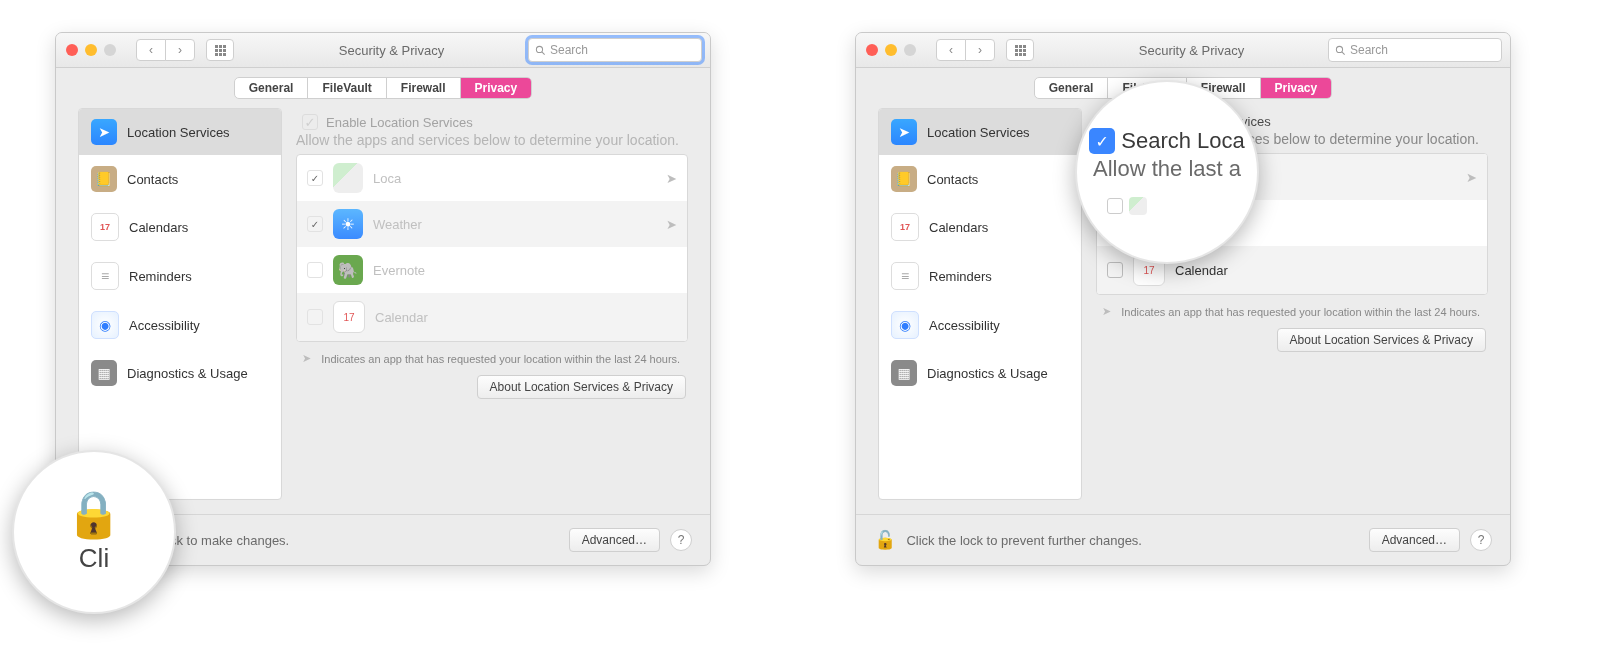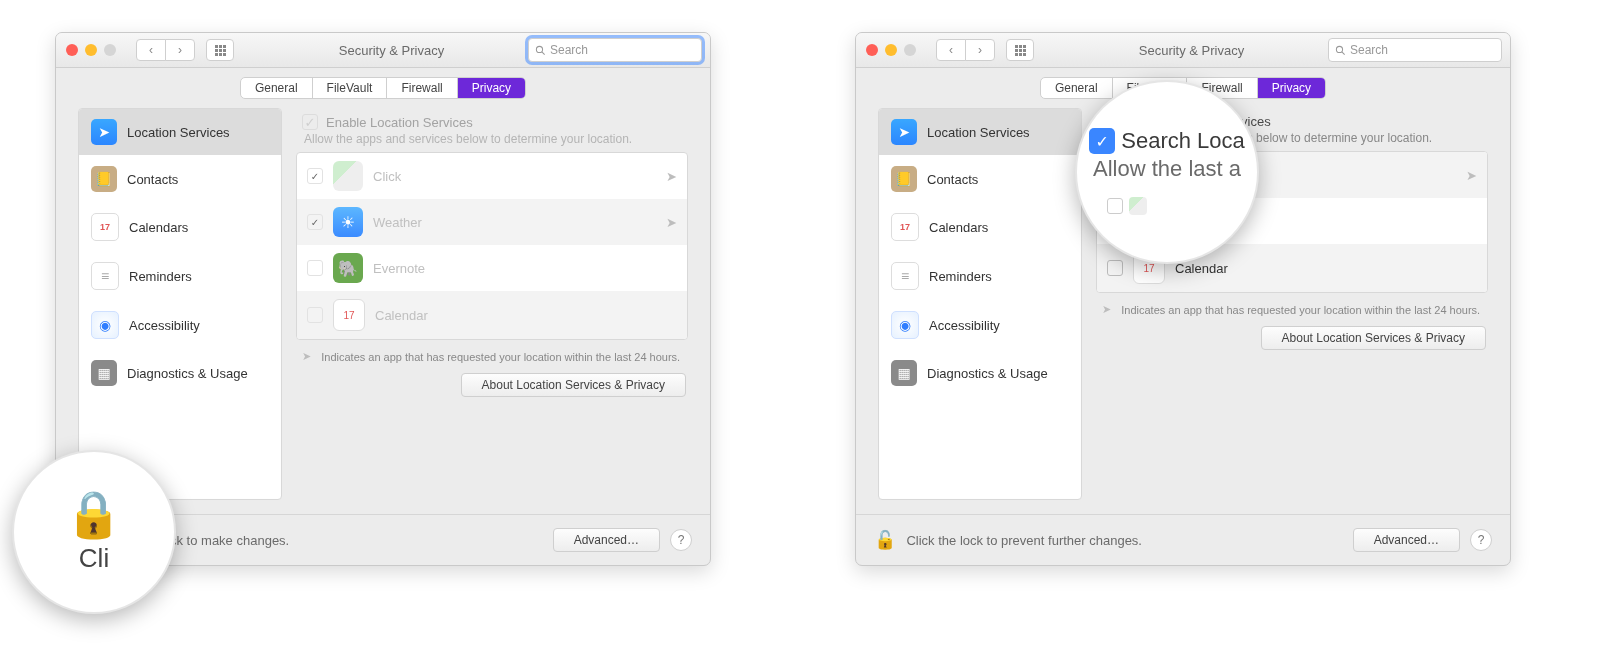--- a/index.html
+++ b/index.html
@@ -18,57 +18,57 @@
   .nbtn:first-child{border-radius:4px 0 0 4px;}
   .nbtn:last-child{border-radius:0 4px 4px 0;margin-left:-1px;}
   .gridbtn{position:absolute;left:150px;width:26px;height:20px;border:1px solid #cfcfcf;border-radius:4px;background:#fff;display:flex;align-items:center;justify-content:center;}
   .grid9{display:grid;grid-template-columns:repeat(3,3px);grid-template-rows:repeat(3,3px);gap:1px;}
   .grid9 i{background:#888;}
   .wtitle{position:absolute;left:17px;right:0;text-align:center;color:#6a6a6a;font-size:13px;}
   .search{position:absolute;right:8px;height:22px;width:160px;border:1px solid #cfcfcf;border-radius:4px;background:#fff;display:flex;align-items:center;padding:0 6px;color:#999;font-size:12px;gap:4px;}
   .search.focus{box-shadow:0 0 0 3px rgba(70,140,255,.55);}
   .search svg{width:11px;height:11px;fill:#999;}
   .tabs{height:40px;display:flex;align-items:center;justify-content:center;}
-  .seg{display:flex;border:1px solid #cfcfcf;border-radius:5px;overflow:hidden;background:#fff;}
+  .seg{display:flex;border:1px solid #cfcfcf;border-radius:5px;overflow:hidden;background:#fff;font-weight:bold;}
   .seg .sb{padding:3px 14px;font-size:12px;color:#444;border-right:1px solid #cfcfcf;}
   .seg .sb:last-child{border-right:none;}
-  .seg .sb.act{background:#6d28d9;color:#fff;}
+  .seg .sb.act{background:#ec4899;color:#fff;}
   .body{flex:1;padding:0 22px 14px 22px;display:flex;gap:14px;}
   .sidebar{width:202px;background:#fff;border:1px solid #d8d8d8;border-radius:4px;overflow:hidden;box-shadow:inset 0 0 1px rgba(0,0,0,.05);}
   .sitem{display:flex;align-items:center;gap:10px;padding:10px 12px;color:#333;}
   .sitem+.sitem{border-top:1px solid transparent;}
   .sitem.sel{background:#dcdcdc;}
   .sicon{width:26px;height:26px;border-radius:5px;display:flex;align-items:center;justify-content:center;font-size:14px;color:#fff;}
   .i-loc{background:linear-gradient(#39a7ff,#2b86ff);}
   .i-contacts{background:#c8ad85;}
   .i-cal{background:#fff;border:1px solid #ddd;color:#e15656;font-size:9px;font-weight:bold;line-height:9px;flex-direction:column;}
   .i-rem{background:#fff;border:1px solid #ddd;color:#aaa;}
   .i-acc{background:radial-gradient(#fff,#e6f1ff);border:1px solid #cfe0ff;color:#2f7dff;}
   .i-diag{background:#8a8a8a;}
   .rcol{flex:1;display:flex;flex-direction:column;}
   .enable-row{display:flex;align-items:center;gap:8px;color:#4a4a4a;margin:6px 0 2px 6px;}
   .enable-row.dim{color:#a3a3a3;}
-  .aps-text{font-size:12px;color:#888;margin:0 0 6px 8px;}
+  .aps-text{font-size:14px;color:#888;margin:0 0 6px 0;}
   .aps-text.dim{color:#b5b5b5;}
   .applist{background:#fff;border:1px solid #d8d8d8;border-radius:4px;overflow:hidden;}
   .arow{display:flex;align-items:center;gap:10px;padding:8px 10px;}
   .arow.alt{background:#f3f3f3;}
   .arow .cb{width:14px;height:14px;border:1px solid #bcbcbc;border-radius:3px;display:flex;align-items:center;justify-content:center;font-size:10px;color:#888;}
   .arow .cb.on{color:#666;}
   .arow .cb.blue{background:#3a86ff;border-color:#3a86ff;color:#fff;}
   .arow.dim .cb{border-color:#e2e2e2;}
   .arow.dim{color:#c0c0c0;}
   .appicon{width:30px;height:30px;border-radius:6px;display:flex;align-items:center;justify-content:center;font-size:16px;}
   .ai-maps{background:linear-gradient(135deg,#cfeecf 40%,#eee 40%);}
   .ai-weather{background:linear-gradient(#5cb7ff,#3b8bff);color:#fff;}
   .ai-ever{background:#6aa84f;color:#fff;}
   .spacer{flex:1;}
   .arrow{color:#bdbdbd;}
   .legend{display:flex;align-items:center;gap:10px;color:#888;font-size:11px;padding:10px 6px;}
-  .aboutbtn, .pillbtn{background:linear-gradient(#fdfdfd,#ededed);border:1px solid #cfcfcf;border-radius:4px;padding:4px 20px;font-size:12px;color:#444;}
+  .aboutbtn, .pillbtn{background:linear-gradient(#fdfdfd,#ededed);border:1px solid #cfcfcf;border-radius:4px;padding:4px 12px;font-size:12px;color:#444;}
   .aboutwrap{display:flex;justify-content:flex-end;padding:0 2px;}
   .footer{height:50px;border-top:1px solid #d6d6d6;display:flex;align-items:center;padding:0 18px;gap:10px;}
   .footer .txt{color:#6b6b6b;}
   .lock{font-size:18px;}
   .footer .sp{flex:1;}
   .help{width:20px;height:20px;border:1px solid #cfcfcf;border-radius:50%;display:flex;align-items:center;justify-content:center;color:#777;font-size:12px;background:#fff;}
 
   
   .mag{position:absolute;border-radius:50%;background:#fff;box-shadow:0 6px 22px rgba(0,0,0,.28);border:2px solid rgba(0,0,0,.1);overflow:hidden;display:flex;flex-direction:column;align-items:center;justify-content:center;}
   .mag1{left:12px;top:450px;width:160px;height:160px;}
@@ -164,21 +164,21 @@
       <div class="enable-row dim">
         <span class="cb" style="width:14px;height:14px;border:1px solid #dcdcdc;border-radius:3px;display:inline-flex;align-items:center;justify-content:center;color:#cfcfcf;">✓</span>
         <span>Enable Location Services</span>
       </div>
       <div class="aps-text dim">Allow the apps and services below to determine your location.</div>
 
       <div class="applist">
         <div class="arow dim">
           <span class="cb on">✓</span>
           <div class="appicon ai-maps"></div>
-          <span>Click</span>
+          <span>Loca</span>
           <span class="spacer"></span>
                 <span class="arrow">➤</span>
               </div>
         <div class="arow dim alt">
           <span class="cb on">✓</span>
           <div class="appicon ai-weather">☀</div>
           <span>Weather</span>
           <span class="spacer"></span>
                 <span class="arrow">➤</span>
               </div>

